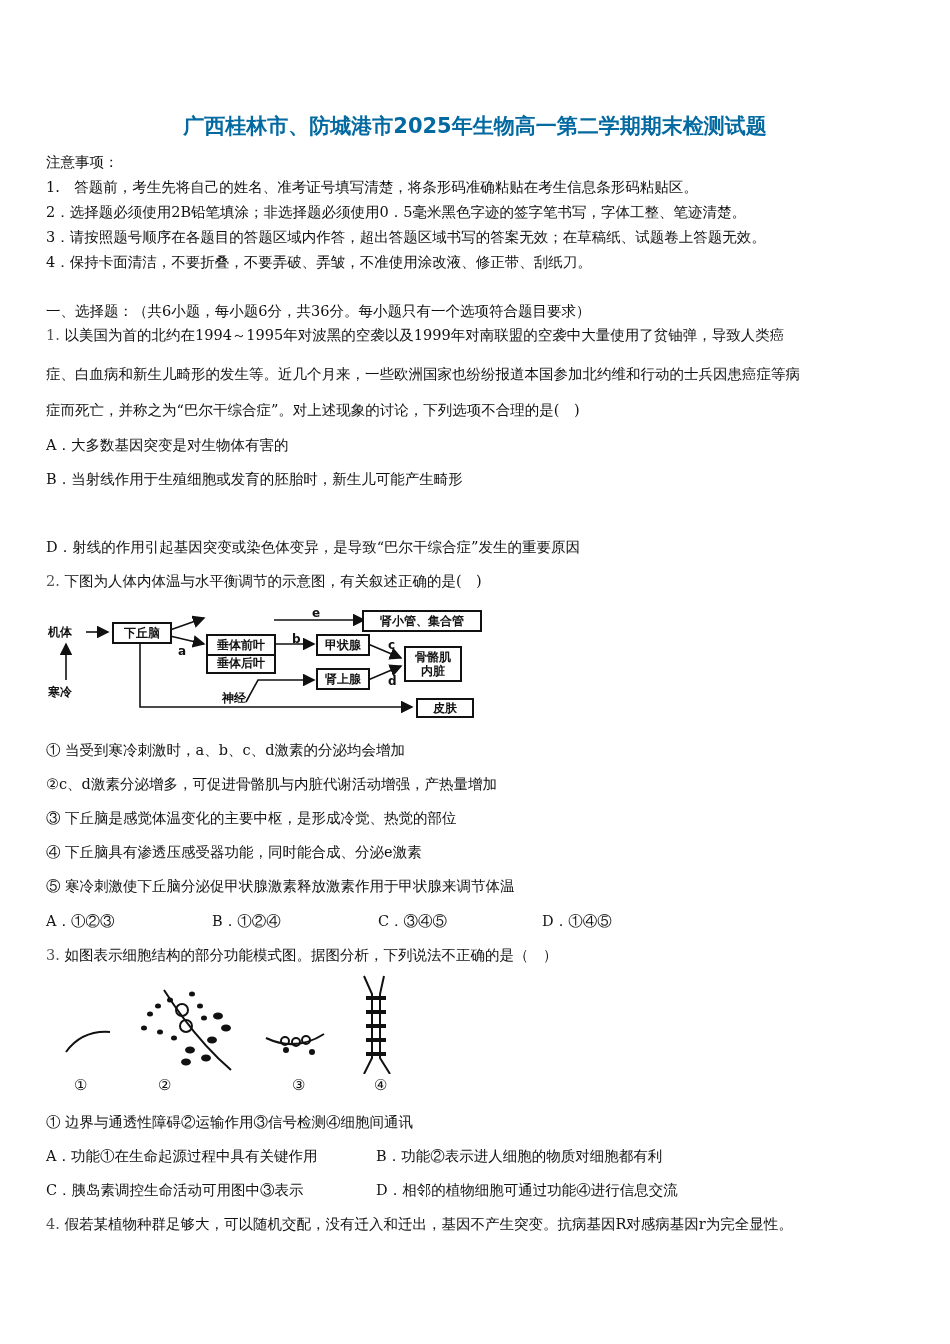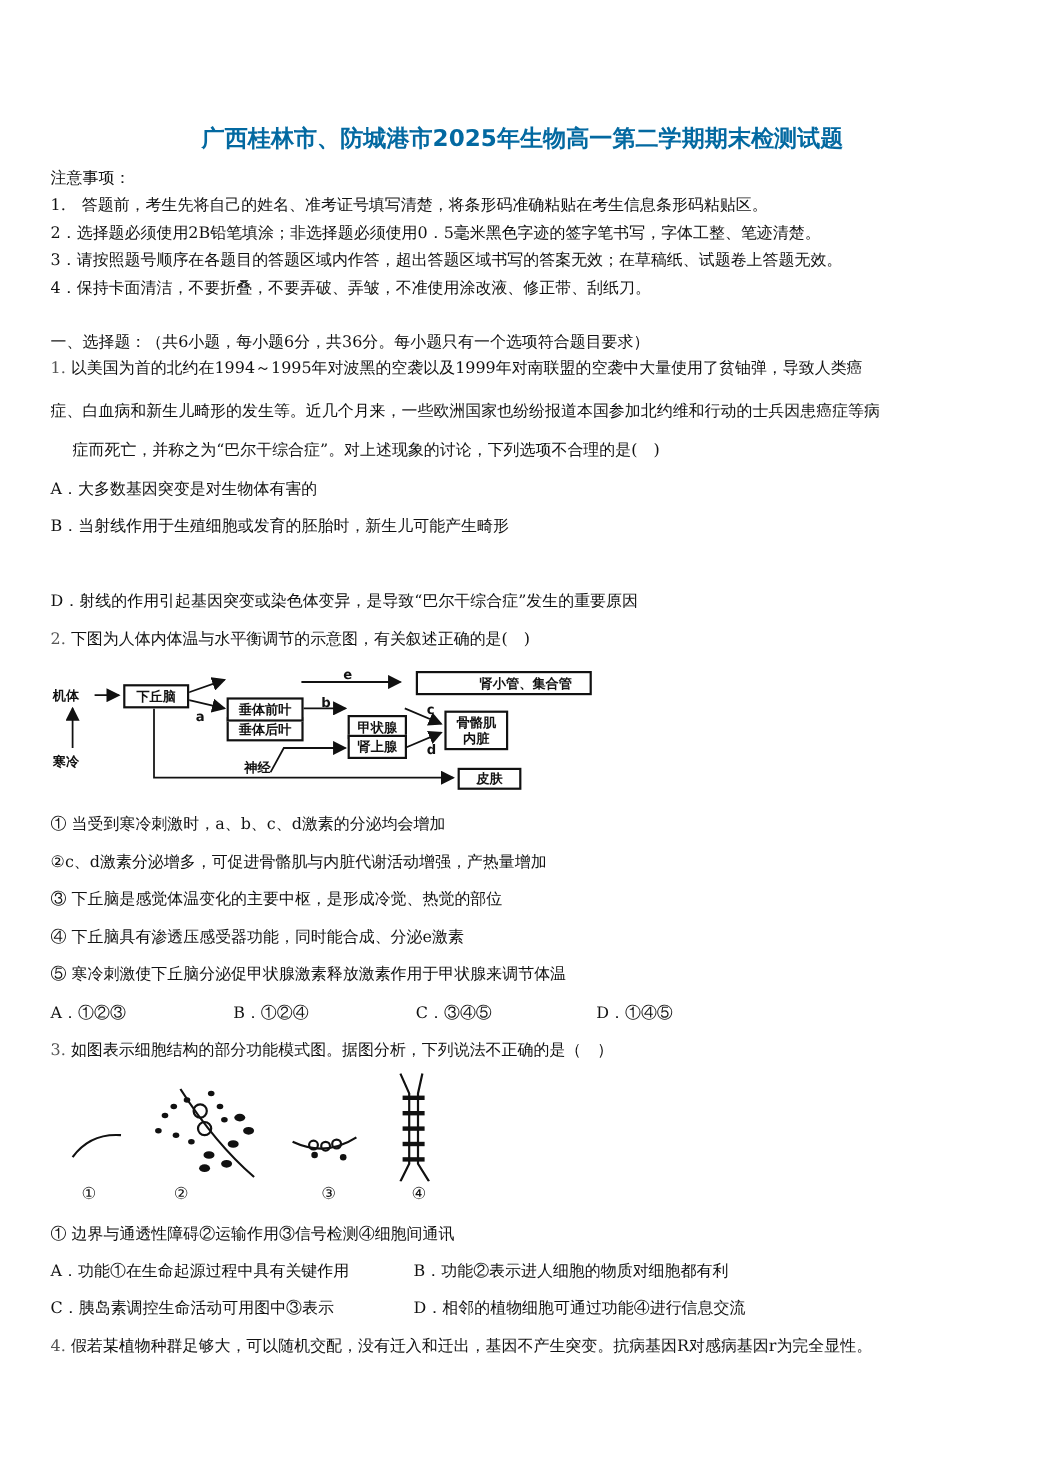--- a/index.html
+++ b/index.html
@@ -43,21 +43,21 @@
   <div class="line" style="top:227px;">3．请按照题号顺序在各题目的答题区域内作答，超出答题区域书写的答案无效；在草稿纸、试题卷上答题无效。</div>
   <div class="line" style="top:252px;">4．保持卡面清洁，不要折叠，不要弄破、弄皱，不准使用涂改液、修正带、刮纸刀。</div>
 
   <div class="line" style="top:301px;">一、选择题：（共6小题，每小题6分，共36分。每小题只有一个选项符合题目要求）</div>
 
   <div class="line" style="top:325px;">
     <span class="qnum">1.</span>
     <span>以美国为首的北约在1994～1995年对波黑的空袭以及1999年对南联盟的空袭中大量使用了贫铀弹，导致人类癌</span>
   </div>
   <div class="line" style="top:364px;">症、白血病和新生儿畸形的发生等。近几个月来，一些欧洲国家也纷纷报道本国参加北约维和行动的士兵因患癌症等病</div>
-  <div class="line" style="top:400px;margin-left:20px;">症而死亡，并称之为“巴尔干综合症”。对上述现象的讨论，下列选项不合理的是(　)</div>
+  <div class="line" style="top:400px;">症而死亡，并称之为“巴尔干综合症”。对上述现象的讨论，下列选项不合理的是(　)</div>
   <div class="line" style="top:435px;">A．大多数基因突变是对生物体有害的</div>
   <div class="line" style="top:469px;">B．当射线作用于生殖细胞或发育的胚胎时，新生儿可能产生畸形</div>
   <div class="line" style="top:537px;">D．射线的作用引起基因突变或染色体变异，是导致“巴尔干综合症”发生的重要原因</div>
 
   <div class="line" style="top:571px;">
     <span class="qnum">2.</span>
     <span>下图为人体内体温与水平衡调节的示意图，有关叙述正确的是(　)</span>
   </div>
 
   <div class="diagram">
@@ -78,22 +78,22 @@
         <line x1="322" y1="78" x2="355" y2="64" marker-end="url(#ah)"></line>
         <polyline points="200,100 212,78 268,78" marker-end="url(#ah)"></polyline>
         <polyline points="94,42 94,105 366,105" marker-end="url(#ah)"></polyline>
       </g>
     </svg>
     <div class="lbl" style="left:2px;top:22px;">机体</div>
     <div class="lbl" style="left:2px;top:82px;">寒冷</div>
     <div class="box" style="left:66px;top:20px;width:56px;height:18px;">下丘脑</div>
     <div class="box" style="left:160px;top:6px;width:66px;height:18px;margin-top:44px;">垂体后叶</div>
     <div class="box" style="left:160px;top:32px;width:66px;height:18px;">垂体前叶</div>
-    <div class="box" style="left:332px;top:8px;width:116px;height:18px;padding-left:40px;">肾小管、集合管</div>
-    <div class="box" style="left:270px;top:48px;width:50px;height:18px;">甲状腺</div>
+    <div class="box" style="left:316px;top:8px;width:116px;height:18px;">肾小管、集合管</div>
+    <div class="box" style="left:270px;top:32px;width:50px;height:18px;">甲状腺</div>
     <div class="box" style="left:270px;top:66px;width:50px;height:18px;">肾上腺</div>
     <div class="box" style="left:358px;top:44px;width:54px;height:32px;flex-direction:column;">
       <span>骨骼肌</span>
       <span>内脏</span>
     </div>
     <div class="box" style="left:370px;top:96px;width:54px;height:16px;">皮肤</div>
     <div class="lbl" style="left:176px;top:88px;">神经</div>
     <div class="lbl" style="left:132px;top:42px;">a</div>
     <div class="lbl" style="left:246px;top:30px;">b</div>
     <div class="lbl" style="left:342px;top:36px;">c</div>

